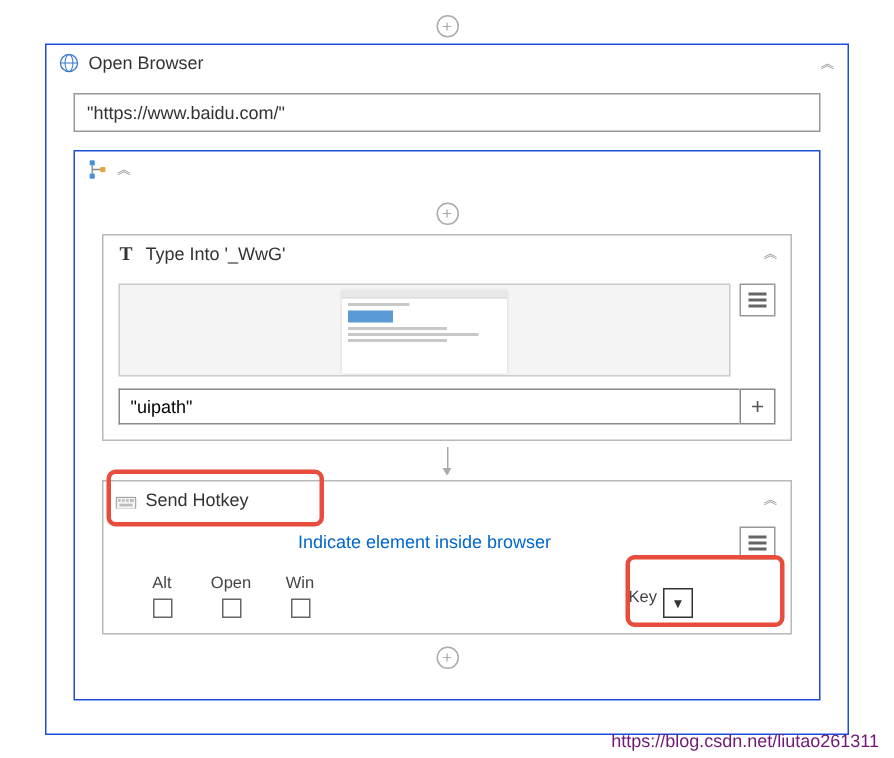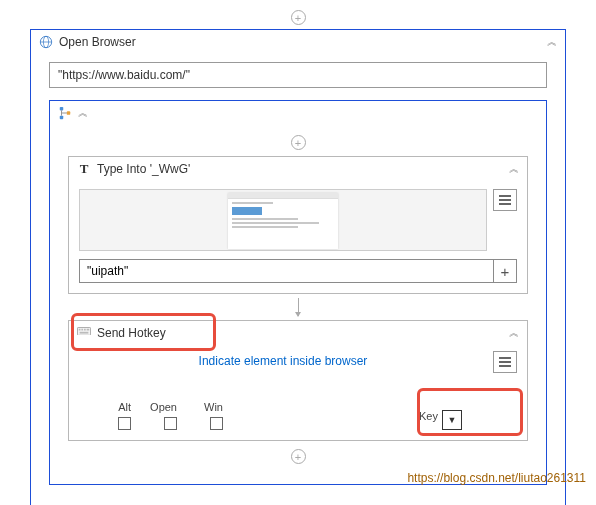--- a/index.html
+++ b/index.html
@@ -30,38 +30,38 @@
 .mini-doc-content{padding:3px 4px}
 .mini-line{height:2px;background:#c8c8c8;margin-bottom:2px}
 .mini-line.short{width:40%}.mini-line.med{width:65%}.mini-line.long{width:85%}
 .mini-blue{height:8px;width:30px;background:#5b9bd5;margin:3px 0}
 .hamburger{width:24px;height:22px;border:1px solid #999;display:flex;flex-direction:column;justify-content:center;align-items:center;gap:2px;cursor:pointer;background:#fff}
 .hamburger span{width:12px;height:2px;background:#666}
 .text-input-row{display:flex;gap:0}
 .text-input{flex:1;border:1px solid #8a8a8a;border-right:none;padding:4px 7px;font-size:12px;font-family:inherit}
 .plus-box{width:24px;border:1px solid #8a8a8a;display:flex;align-items:center;justify-content:center;font-size:15px;color:#555;cursor:pointer;background:#fff}
 .hotkey-activity{border:1px solid #b8b8b8}
-.hotkey-header{display:flex;align-items:flex-start;padding:5px 8px;gap:6px;position:relative}
+.hotkey-header{display:flex;align-items:flex-end;padding:5px 8px;gap:6px;position:relative}
 .hotkey-icon{width:14px;height:10px;display:inline-flex;align-items:center;justify-content:center}
 .red-highlight{position:absolute;border:3px solid #e74c3c;border-radius:6px;pointer-events:none;z-index:5}
 .hl-title{left:2px;top:-8px;width:145px;height:38px}
 .hl-key{right:4px;bottom:4px;width:106px;height:48px}
 .hotkey-body{padding:6px 10px 10px 10px;position:relative}
-.indicate-row{display:flex;gap:6px;margin-bottom:28px}
+.indicate-row{display:flex;gap:6px;margin-bottom:10px}
 .indicate-link{flex:1;text-align:center;color:#0066cc;font-size:12px;padding:3px 0;cursor:pointer}
 .modifiers-row{display:flex;align-items:flex-end;gap:0;padding:0 6px}
-.mod-col{display:flex;flex-direction:column;align-items:flex-end;gap:4px;width:46px}
+.mod-col{display:flex;flex-direction:column;align-items:center;gap:4px;width:46px}
 .mod-label{font-size:11px;color:#444}
 .mod-check{width:13px;height:13px;border:1px solid #666;background:#fff;cursor:pointer}
 .key-col{display:flex;flex-direction:row;gap:4px;margin-left:auto;width:92px}
 .key-label{font-size:11px;color:#444;text-align:center}
 .key-select{display:flex;border:1px solid #333;height:20px;cursor:pointer;background:#fff}
 .key-select-val{flex:1;padding:2px 6px;font-size:12px}
 .key-select-arrow{width:18px;display:flex;align-items:center;justify-content:center;font-size:9px;color:#333}
-.watermark{position:absolute;right:10px;bottom:20px;color:#a16207;font-size:12px;pointer-events:none}
+.watermark{position:absolute;right:10px;bottom:4px;color:#701a75;font-size:12px;pointer-events:none}
 .top-plus{display:flex;justify-content:center;padding:0 0 4px 0}
 </style>
 </head>
 <body>
 
 <div class="top-plus">
   <div class="plus-circle">+</div>
 </div>
 
 <div class="activity">

